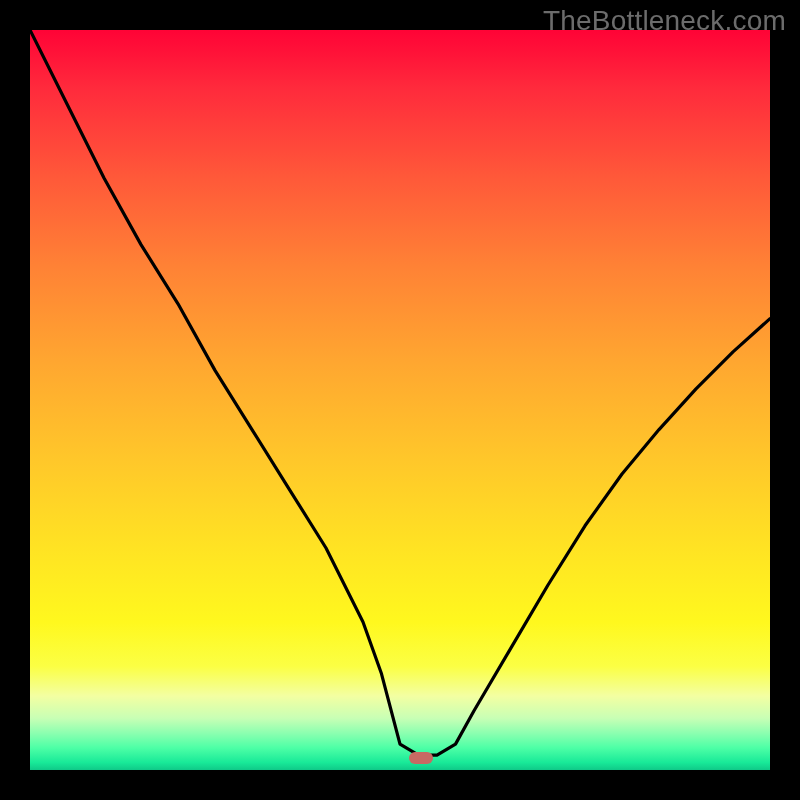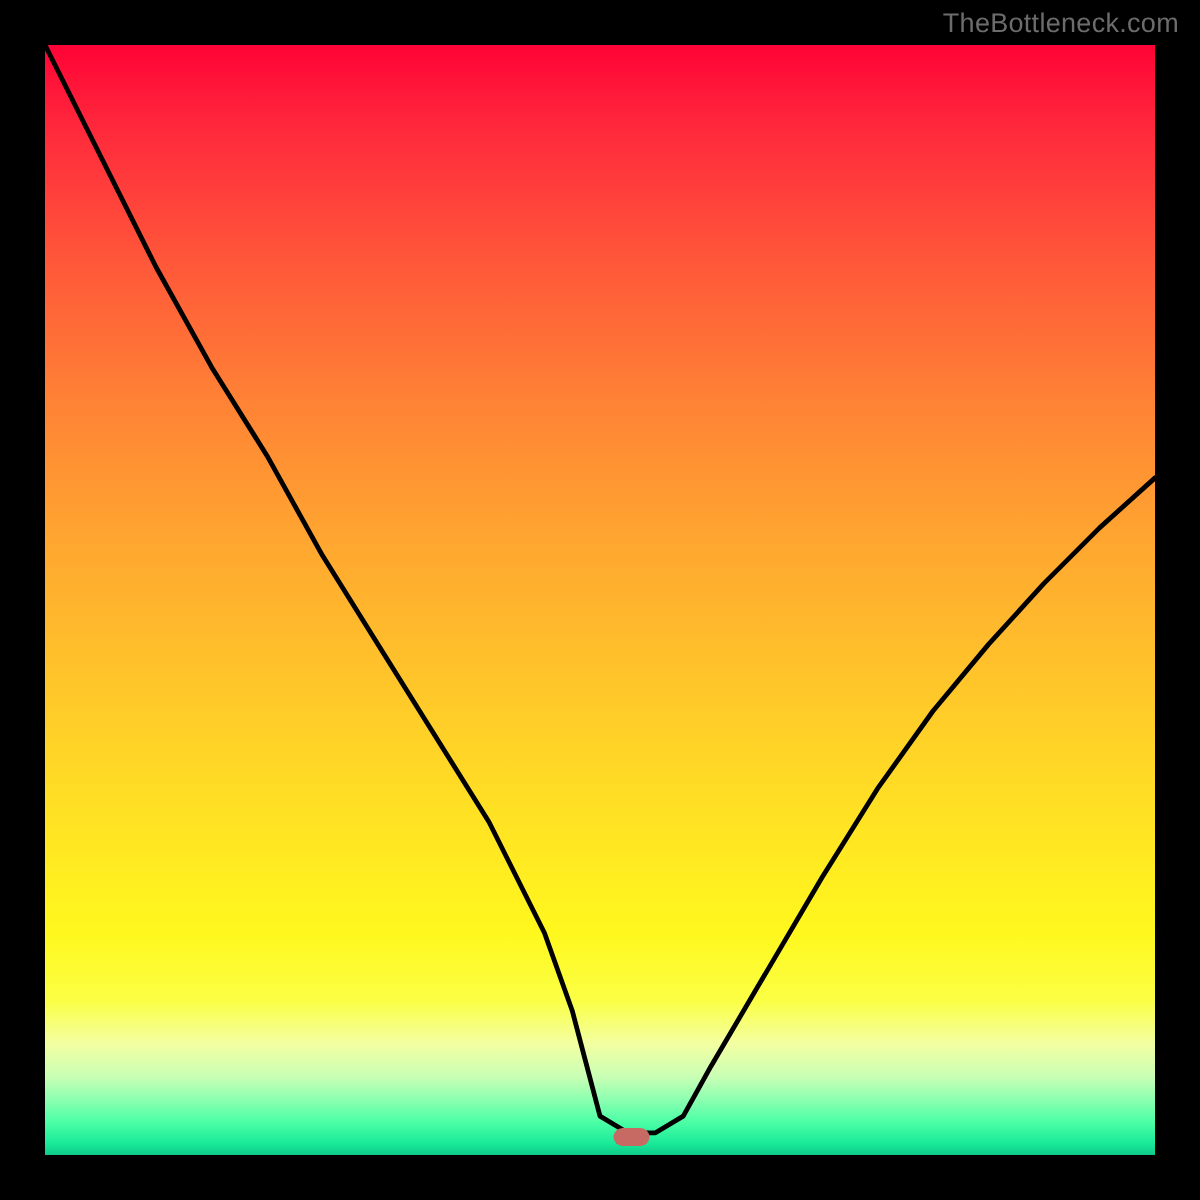--- a/index.html
+++ b/index.html
@@ -65,21 +65,21 @@
     height: 12px;
     background: #c76a63;
     border-radius: 6px;
     transform: translate(-50%, -50%);
   }
   .watermark {
     position: absolute;
     top: 5px;
     right: 14px;
     color: #6c6c6c;
-    font-size: 18px;
+    font-size: 28px;
     font-weight: 500;
     letter-spacing: 0.2px;
   }
 </style>
 </head>
 <body>
 
 <div class="frame">
 
   <div class="plot-area">

